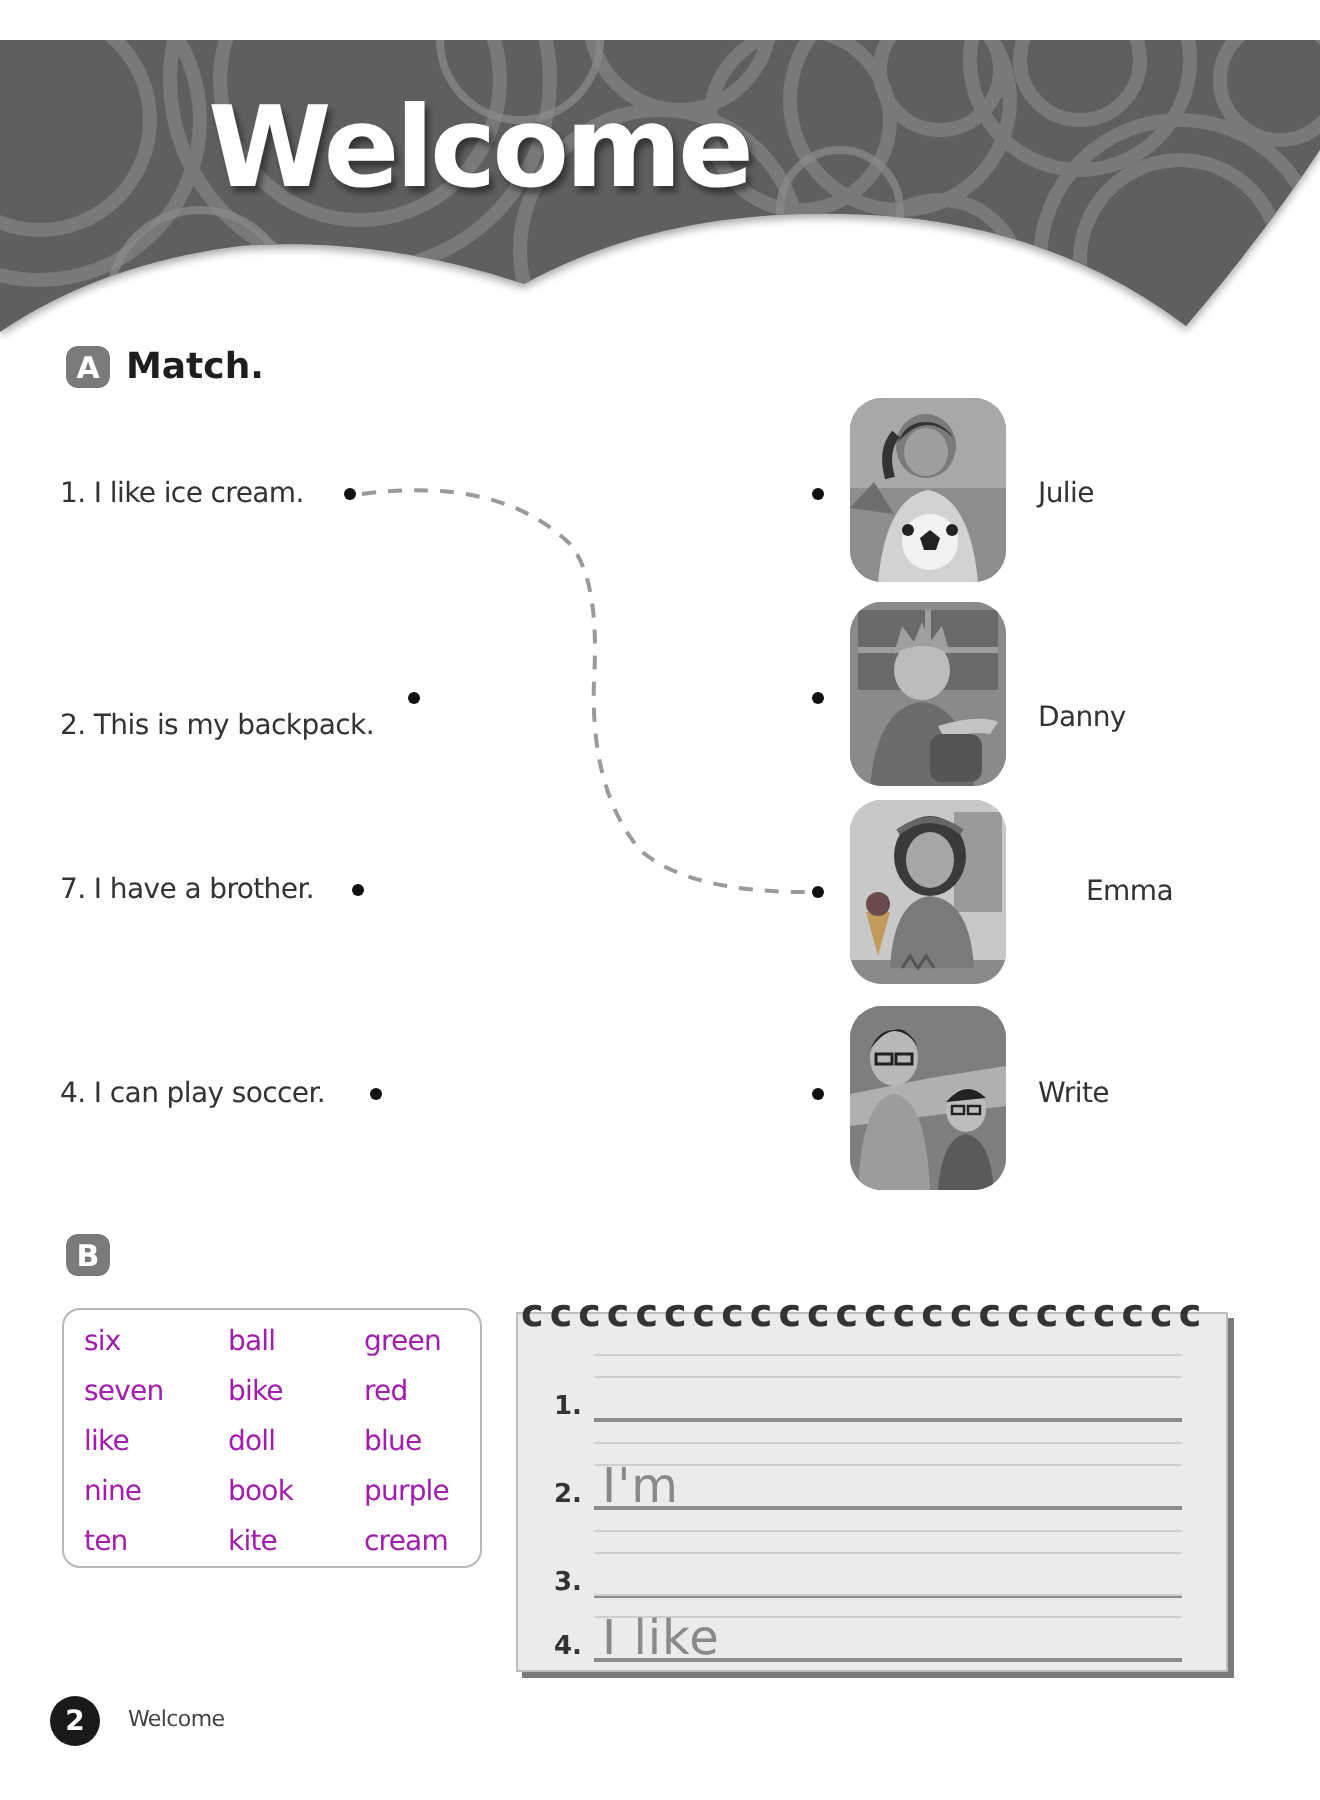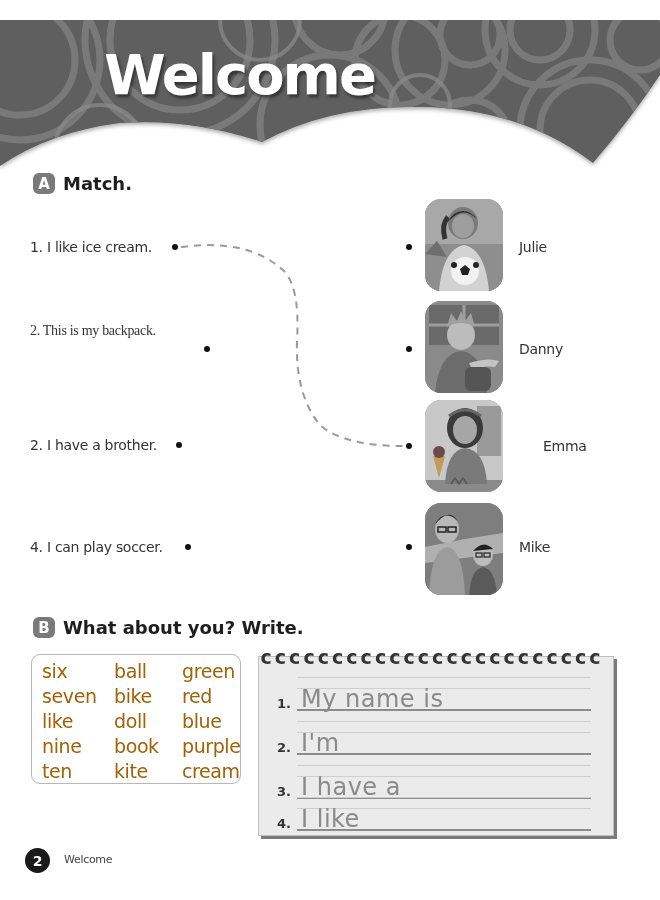--- a/index.html
+++ b/index.html
@@ -46,21 +46,21 @@
     font-family: "DejaVu Sans", sans-serif; letter-spacing: -0.3px; text-align: center;
   }
 
   
   .wordbox {
     position: absolute; left: 31px; top: 654px; width: 210px; height: 130px;
     border: 1.5px solid #b8b8b8; border-radius: 9px; background: #fff;
     padding: 6px 0 0 10px;
   }
   .wordgrid { display: grid; grid-template-columns: 72px 68px 70px; row-gap: 5px; }
-  .word { font-size: 19px; color: #a16207; font-family: "DejaVu Sans", sans-serif; letter-spacing: -0.4px; line-height: 20px; }
+  .word { font-size: 14px; color: #a21caf; font-family: "DejaVu Sans", sans-serif; letter-spacing: -0.4px; line-height: 20px; }
 
   
   .notebook {
     position: absolute; left: 258px; top: 656px; width: 356px; height: 180px;
     background: #ebebeb; border: 1px solid #bdbdbd;
     box-shadow: 3px 3px 0 #7a7a7a;
   }
   .spiral { position: absolute; left: 0px; top: -9px; display: flex; gap: 0px; }
   .ring {
     width: 14.3px; height: 18px; font-family: "DejaVu Sans", sans-serif; font-weight: bold;
@@ -134,24 +134,24 @@
   <div class="section-title">Match.</div>
 </div>
 
 <svg class="match-lines" width="660" height="900">
   <path d="M181,247 Q250,238 285,272 Q300,290 297,340 Q295,395 320,425 Q345,447 409,446" fill="none" stroke="#9a9a9a" stroke-width="2" stroke-dasharray="7,6"></path>
 </svg>
 
 <div class="sentence" style="top:239px;">1. I like ice cream.</div>
 <div class="dot" style="left:172px; top:244px;"></div>
 
-<div class="sentence" style="top:323px;font-family:Liberation Serif, serif;">2. This is my backpack.</div>
+<div class="sentence" style="top:355px;">2. This is my backpack.</div>
 <div class="dot" style="left:204px; top:346px;"></div>
 
-<div class="sentence" style="top:437px;">2. I have a brother.</div>
+<div class="sentence" style="top:437px;">7. I have a brother.</div>
 <div class="dot" style="left:176px; top:442px;"></div>
 
 <div class="sentence" style="top:539px;">4. I can play soccer.</div>
 <div class="dot" style="left:185px; top:544px;"></div>
 
 <div class="dot" style="left:406px; top:244px;"></div>
 <div class="dot" style="left:406px; top:346px;"></div>
 <div class="dot" style="left:406px; top:443px;"></div>
 <div class="dot" style="left:406px; top:544px;"></div>
 
@@ -179,21 +179,21 @@
     <rect x="4" y="4" width="70" height="40" fill="#6a6a6a"></rect>
     <line x1="39" y1="4" x2="39" y2="44" stroke="#9e9e9e" stroke-width="3"></line>
     <line x1="4" y1="24" x2="74" y2="24" stroke="#9e9e9e" stroke-width="3"></line>
     <path d="M10,92 Q14,52 36,50 Q58,52 62,92 Z" fill="#6c6c6c"></path>
     <path d="M44,62 Q64,56 74,60 L70,66 Q58,64 48,70 Z" fill="#c4c4c4"></path>
     <ellipse cx="36" cy="34" rx="14" ry="15" fill="#bcbcbc"></ellipse>
     <path d="M22,26 L26,12 L32,20 L36,10 L40,20 L46,12 L50,26 Q36,18 22,26 Z" fill="#a0a0a0"></path>
     <rect x="40" y="66" width="26" height="24" rx="6" fill="#555"></rect>
   </svg>
 </div>
-<div class="name" style="top:341px;">Danny</div>
+<div class="name" style="top:351px;">Danny</div>
 
 <div class="pic" style="top:400px;">
   <svg viewBox="0 0 78 92">
     <rect width="78" height="92" fill="#c8c8c8"></rect>
     <rect x="52" y="6" width="24" height="50" fill="#9a9a9a"></rect>
     <rect y="80" width="78" height="12" fill="#8a8a8a"></rect>
     <path d="M20,84 Q22,50 40,48 Q60,50 62,84 Z" fill="#7a7a7a"></path>
     <ellipse cx="40" cy="28" rx="18" ry="20" fill="#3a3a3a"></ellipse>
     <ellipse cx="40" cy="30" rx="12" ry="14" fill="#a6a6a6"></ellipse>
     <path d="M24,16 Q40,4 56,16" stroke="#666" stroke-width="3" fill="none"></path>
@@ -213,25 +213,24 @@
     <path d="M10,22 Q22,4 34,20 Q28,10 22,12 Q14,12 10,22 Z" fill="#222"></path>
     <rect x="13" y="24" width="8" height="5" fill="none" stroke="#222" stroke-width="1.5"></rect>
     <rect x="23" y="24" width="8" height="5" fill="none" stroke="#222" stroke-width="1.5"></rect>
     <path d="M44,92 Q46,66 58,64 Q70,66 72,92 Z" fill="#5a5a5a"></path>
     <ellipse cx="58" cy="52" rx="10" ry="11" fill="#bcbcbc"></ellipse>
     <path d="M48,48 Q58,36 68,46" fill="#222"></path>
     <rect x="51" y="50" width="6" height="4" fill="none" stroke="#222" stroke-width="1.2"></rect>
     <rect x="59" y="50" width="6" height="4" fill="none" stroke="#222" stroke-width="1.2"></rect>
   </svg>
 </div>
-<div class="name" style="top:539px;">Mike</div>
+<div class="name" style="top:539px;">Write</div>
 
 <div class="section-head" style="left:33px; top:617px;">
   <div class="section-badge">B</div>
-  <div class="section-title">What about you? Write.</div>
 </div>
 
 <div class="wordbox">
   <div class="wordgrid">
     <div class="word">six</div>
     <div class="word">ball</div>
     <div class="word">green</div>
     <div class="word">seven</div>
     <div class="word">bike</div>
     <div class="word">red</div>
@@ -273,37 +272,35 @@
     <span class="ring">c</span>
     <span class="ring">c</span>
     <span class="ring">c</span>
   </div>
 
   <div class="write-row" style="top:14px;">
     <div class="guide" style="top:6px;"></div>
     <div class="guide" style="top:17px;"></div>
     <div class="guide base" style="top:38px;"></div>
     <div class="write-num">1.</div>
-    <div class="trace">My name is</div>
   </div>
 
   <div class="write-row" style="top:58px;">
     <div class="guide" style="top:6px;"></div>
     <div class="guide" style="top:17px;"></div>
     <div class="guide base" style="top:38px;"></div>
     <div class="write-num">2.</div>
     <div class="trace">I'm</div>
   </div>
 
   <div class="write-row" style="top:102px;">
     <div class="guide" style="top:6px;"></div>
     <div class="guide" style="top:17px;"></div>
     <div class="guide base" style="top:38px;"></div>
     <div class="write-num">3.</div>
-    <div class="trace">I have a</div>
   </div>
 
   <div class="write-row" style="top:134px;">
     <div class="guide" style="top:6px;"></div>
     <div class="guide" style="top:17px;"></div>
     <div class="guide base" style="top:38px;"></div>
     <div class="write-num">4.</div>
     <div class="trace">I like</div>
   </div>
 </div>

